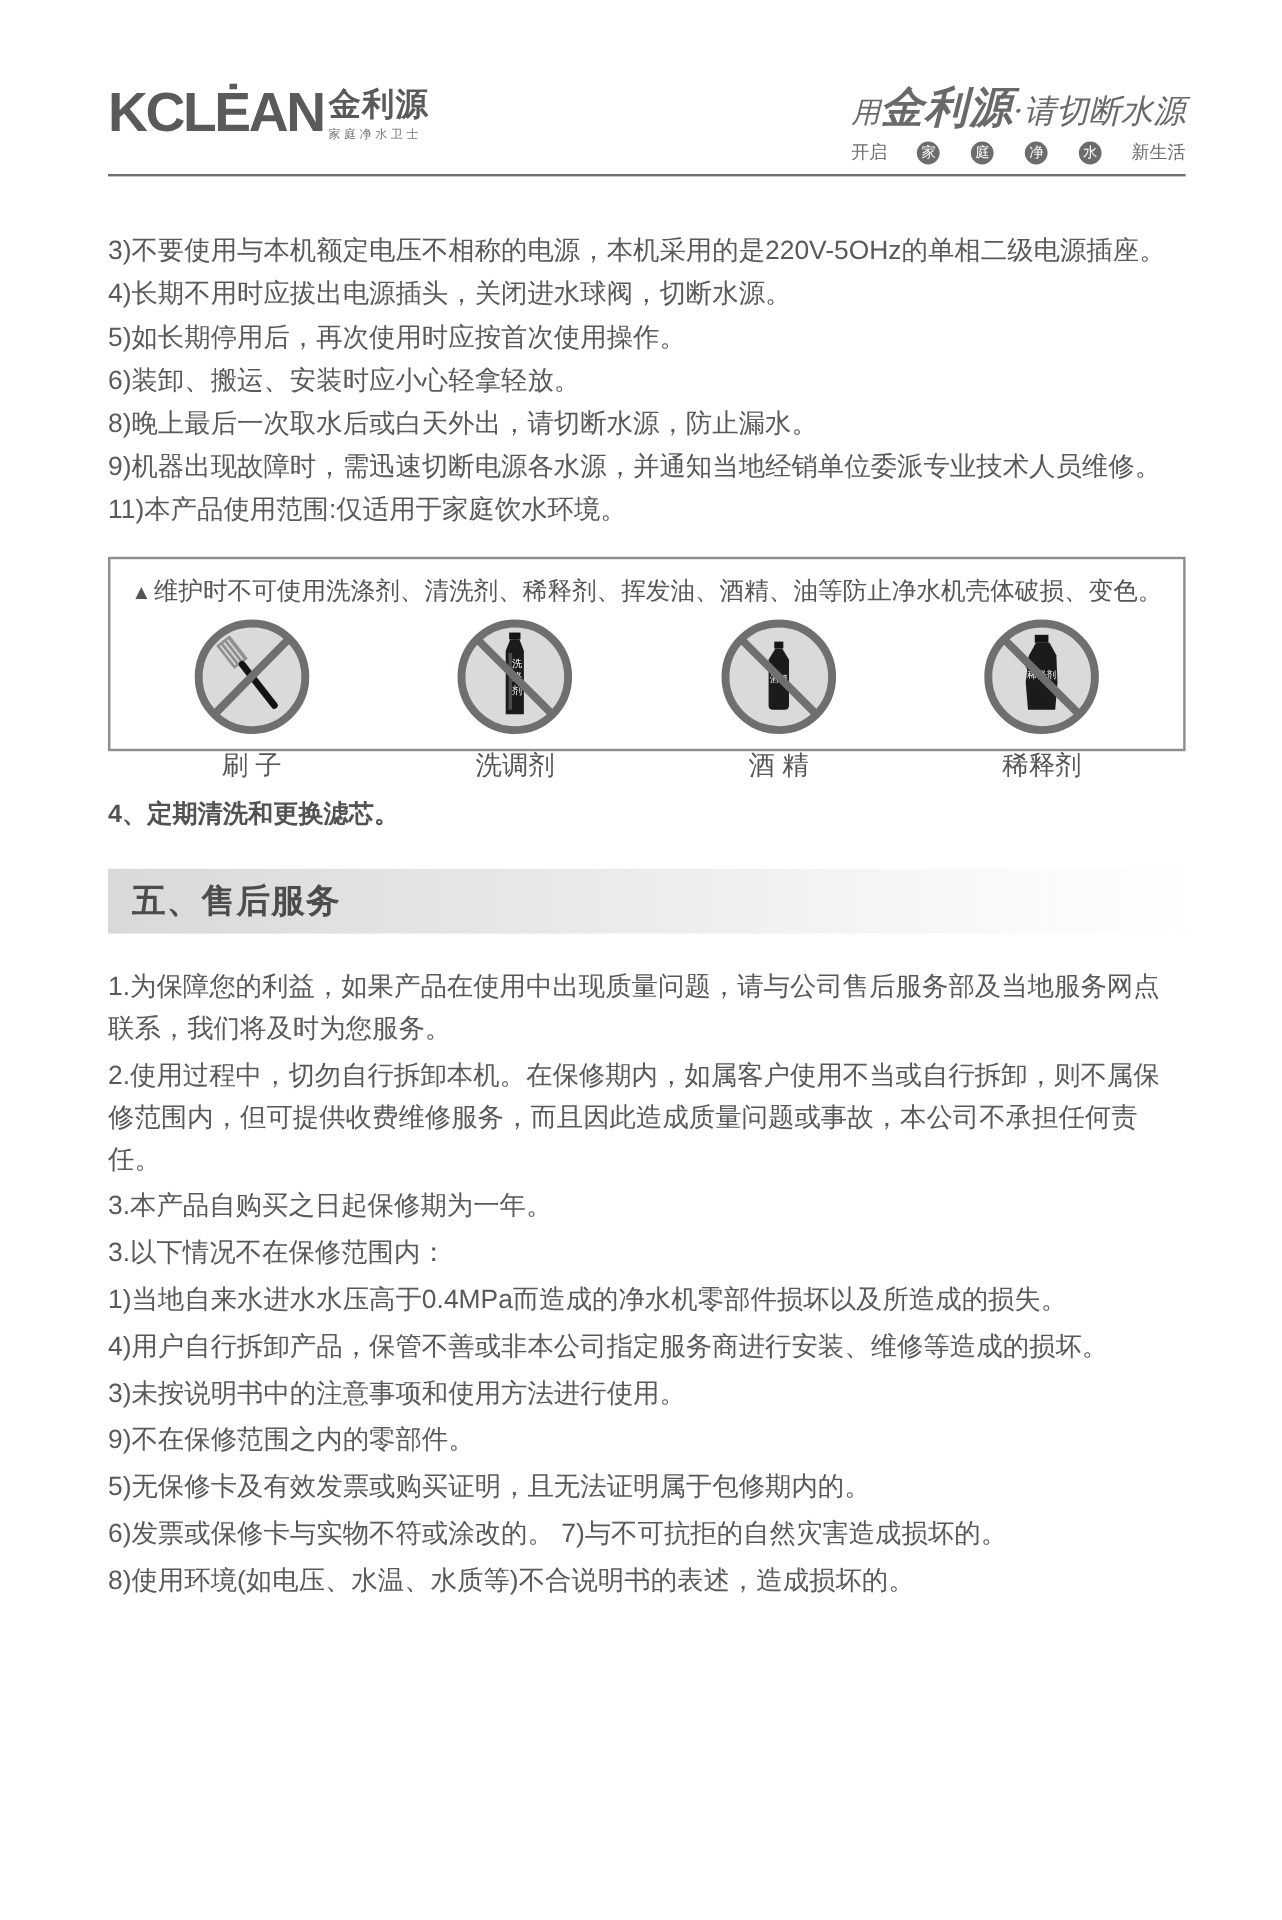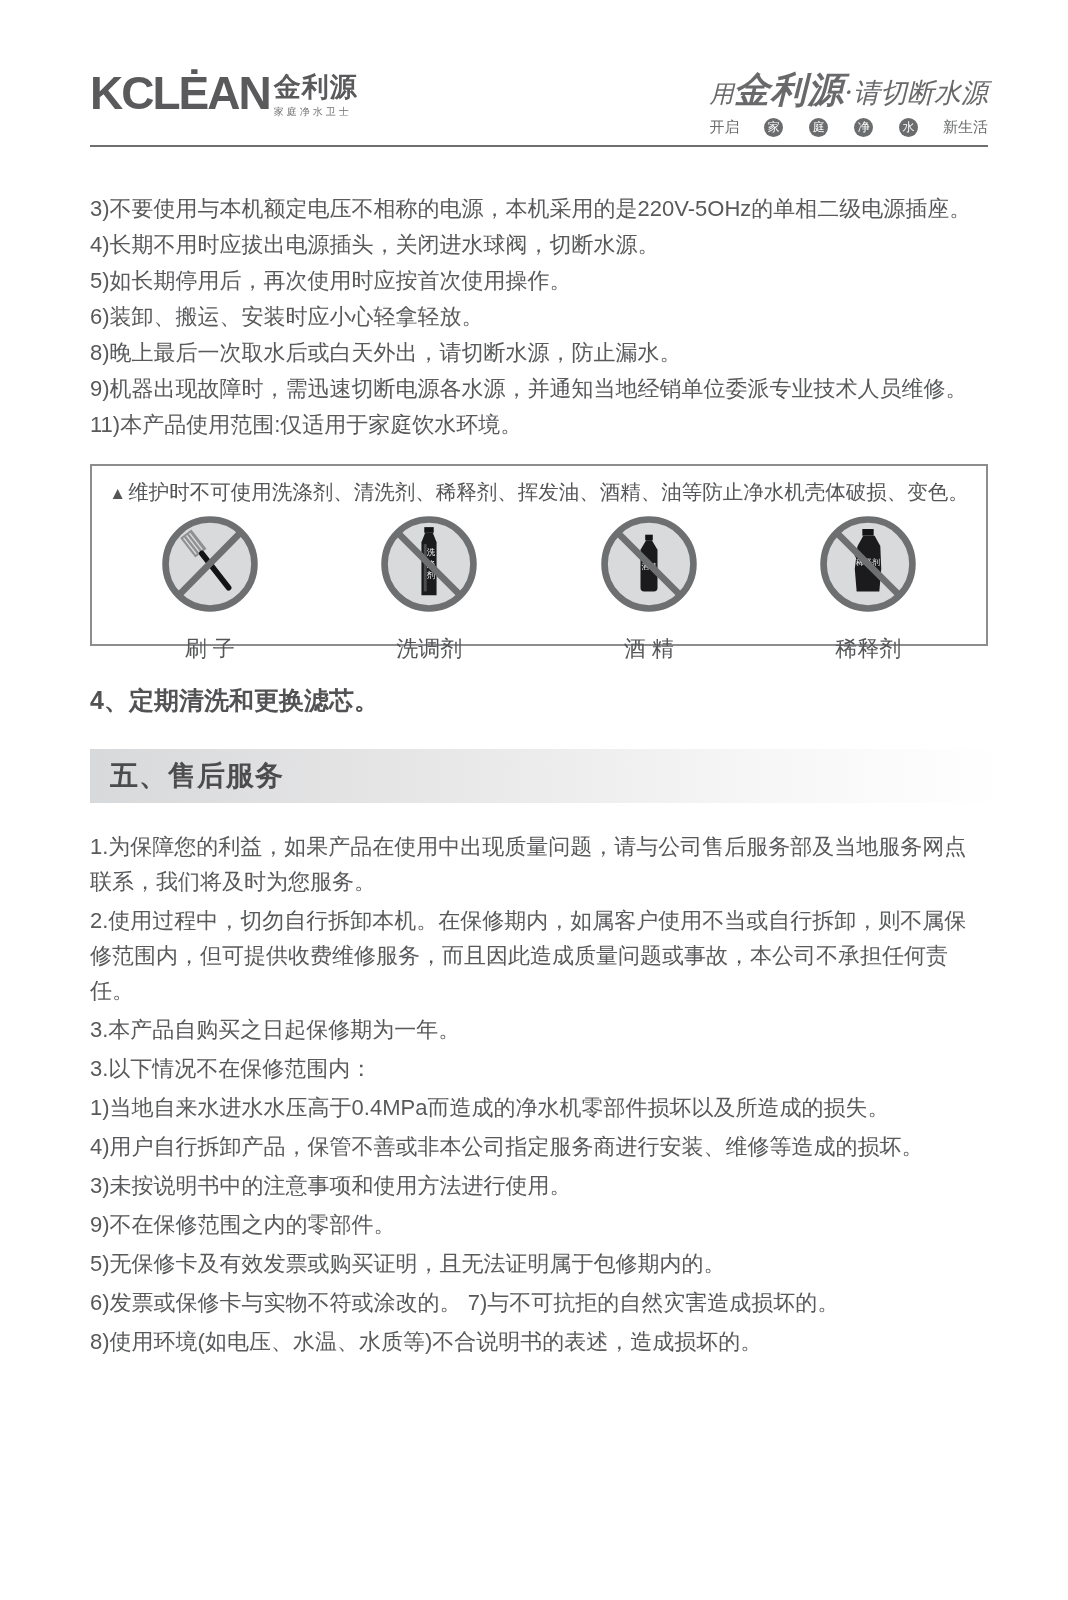--- a/index.html
+++ b/index.html
@@ -30,28 +30,28 @@
   .rule { border-bottom:2px solid #6f6f71; margin-top:8px; }
 
   
   .notes { margin-top:44px; }
   .note { font-size:22px; line-height:35px; margin-bottom:1px; color:#58595b; }
   .gap-before { margin-top:5px; }
 
   .sec-title { font-size:25px; font-weight:bold; color:#525254; margin-top:20px; }
 
   
-  .warn-box { border:2px solid #8d8d8f; margin-top:22px; height:182px; padding:12px 8px 0; }
+  .warn-box { border:2px solid #8d8d8f; margin-top:22px; height:162px; padding:12px 8px 0; }
   .warn-line { text-align:center; font-size:20.5px; color:#545557; }
   .warn-tri { font-size:17px; margin-right:2px; }
   .icons-row { display:flex; justify-content:space-around; margin-top:6px; }
   .no-item { display:flex; flex-direction:column; align-items:center; }
-  .no-item .lbl { font-size:22px; color:#545557; margin-top:18px; }
+  .no-item .lbl { font-size:22px; color:#545557; margin-top:7px; }
 
-  .sec4-title { font-size:25px; font-weight:bold; color:#525254; margin-top:38px; }
+  .sec4-title { font-size:21px; font-weight:bold; color:#525254; margin-top:38px; }
 
   
   .banner {
     margin-top:32px; margin-right:-15px; height:54px;
     background:linear-gradient(90deg,#d8d9da 0%, #e6e6e7 35%, #f7f7f7 75%, #ffffff 100%);
     display:flex; align-items:center; padding-left:20px;
   }
   .banner-title { font-size:28px; font-weight:bold; color:#4c4c4e; letter-spacing:1px; }
 
   .service { margin-top:26px; }

